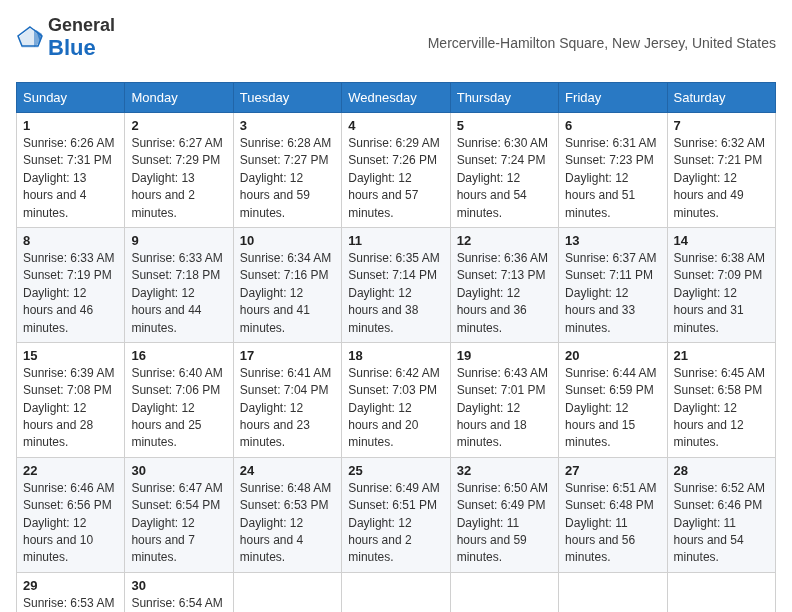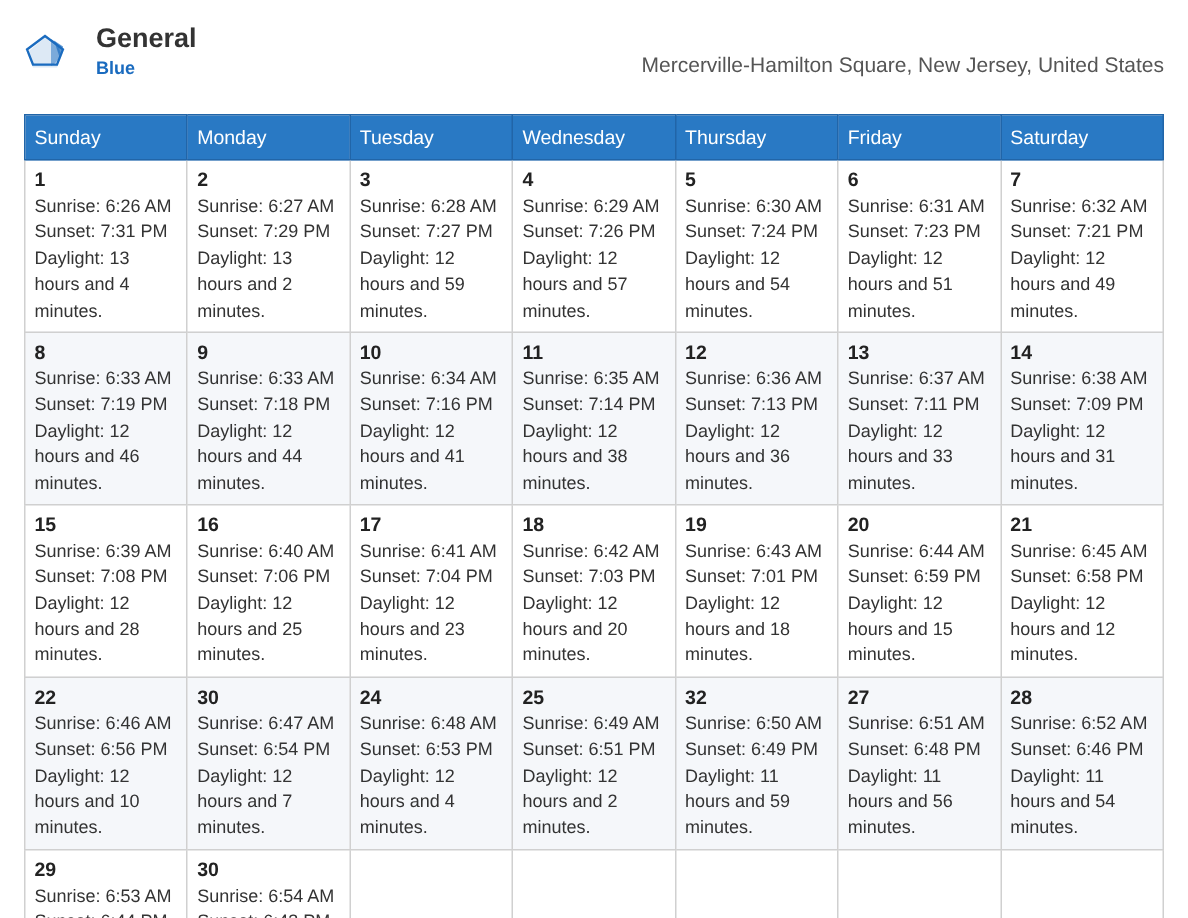--- a/index.html
+++ b/index.html
@@ -12,30 +12,30 @@
     }
     .header-area {
       display: flex;
       justify-content: space-between;
       align-items: flex-start;
       margin-bottom: 6px;
     }
     .logo {
       display: flex;
       align-items: center;
-      gap: 20px;
+      gap: 4px;
     }
     .logo-text-general {
       font-size: 18px;
       font-weight: bold;
       color: #333;
       line-height: 1.1;
     }
     .logo-text-blue {
-      font-size: 12px;
+      font-size: 22px;
       font-weight: bold;
       color: #1a6bbf;
       line-height: 1.1;
     }
     .logo-icon {
       width: 28px;
       height: 28px;
     }
     .title-area {
       text-align: right;

